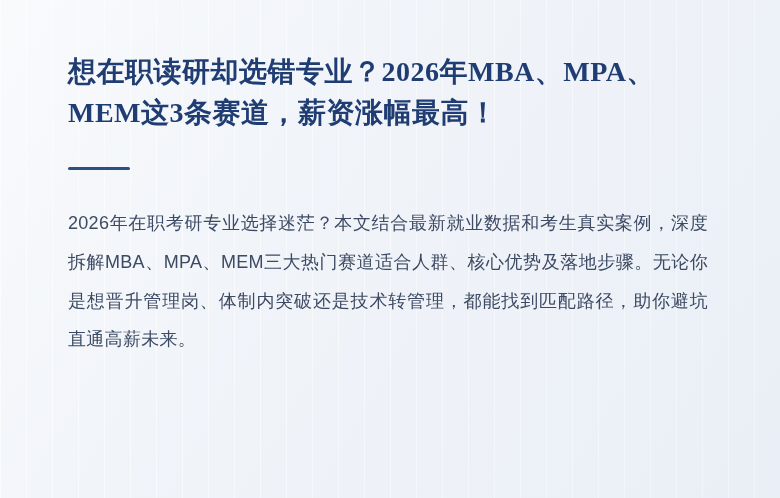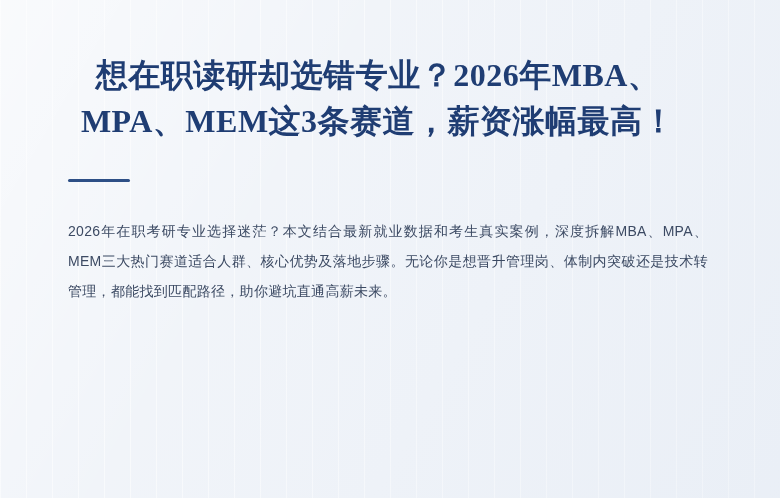--- a/index.html
+++ b/index.html
@@ -37,38 +37,37 @@
     pointer-events: none;
   }
   .content {
     position: relative;
     padding: 52px 68px 0 68px;
   }
   .title {
     margin: 0;
     color: #1f3d73;
     font-family: "Liberation Serif", "DejaVu Serif", serif;
-    font-size: 32px;
+    font-size: 28px;
     font-weight: 700;
     line-height: 1.45;
     letter-spacing: 0.5px;
     max-width: 620px;
-    text-align: center;
   }
   .divider {
     margin-top: 34px;
     width: 62px;
     height: 3px;
     background: #2d4f86;
     border-radius: 2px;
   }
   .summary {
     margin-top: 34px;
     color: #3c4a63;
-    font-size: 14px;
+    font-size: 18px;
     line-height: 2.15;
     letter-spacing: 0.3px;
     max-width: 640px;
     text-align: justify;
   }
 </style>
 </head>
 <body>
 
 <div class="card">

